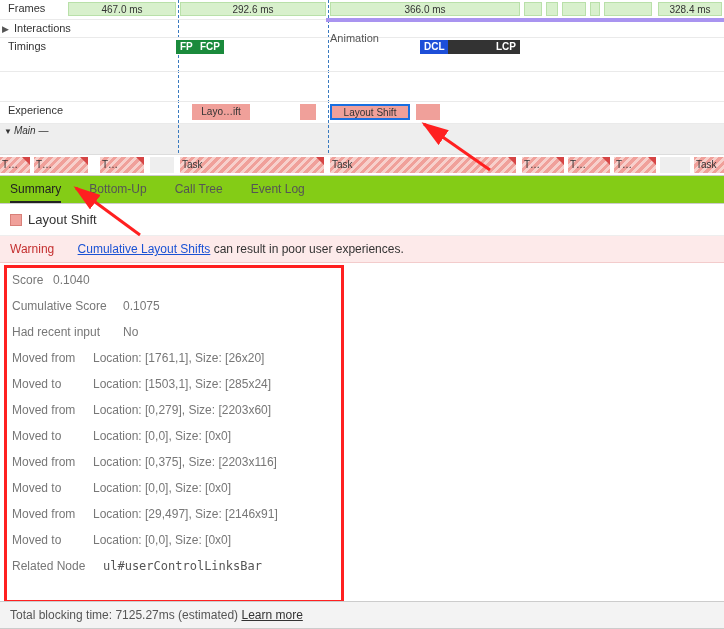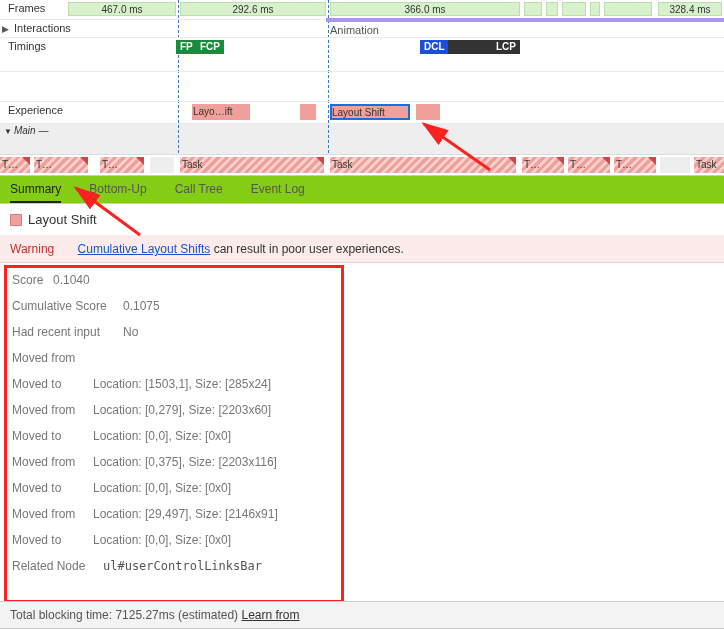--- a/index.html
+++ b/index.html
@@ -84,21 +84,21 @@
   .timing-dark { background: #333; }
 
   .exp-block {
     position: absolute;
     top: 2px;
     height: 16px;
     background: #f0a09a;
     border: 1px solid transparent;
     font-size: 10px;
     line-height: 14px;
-    text-align: left;
+    text-align: center;
     color: #333;
     overflow: hidden;
     white-space: nowrap;
   }
   .exp-block.sel {
     border: 2px solid #1a6fe0;
   }
 
   .main-header {
     height: 31px;
@@ -248,21 +248,21 @@
     <div class="frame-block" style="left:546px; width:12px;"></div>
     <div class="frame-block" style="left:562px; width:24px;"></div>
     <div class="frame-block" style="left:590px; width:10px;"></div>
     <div class="frame-block" style="left:604px; width:48px;"></div>
     <div class="frame-block" style="left:658px; width:64px;">328.4 ms</div>
   </div>
 
   <div class="track">
     <span class="expand-caret">▶</span>
     <span class="track-label" style="left:14px;">Interactions</span>
-    <span style="position:absolute; left:330px; top:4px; font-size:11px; color:#555;text-align:right;">Animation</span>
+    <span style="position:absolute; left:330px; top:12px; font-size:11px; color:#555;text-align:right;">Animation</span>
     <div class="purple-bar" style="left:326px; width:398px; top:-2px;"></div>
   </div>
 
   <div class="track" style="height:34px;">
     <span class="track-label">Timings</span>
     <div class="timing-badge timing-green" style="left:176px;">FP</div>
     <div class="timing-badge timing-green" style="left:196px;">FCP</div>
     <div class="timing-badge timing-blue" style="left:420px;">DCL</div>
     <div class="timing-badge timing-dark" style="left:448px;padding-left:48px;">LCP</div>
   </div>
@@ -325,20 +325,21 @@
     <span class="key">Cumulative Score</span>
     <span class="val">0.1075</span>
   </div>
   <div class="kv-row">
     <span class="key">Had recent input</span>
     <span class="val">No</span>
   </div>
 
   <div class="kv-row">
     <span class="key" style="min-width:80px;">Moved from</span>
+    <span class="val">Location: [1761,1], Size: [26x20]</span>
   </div>
   <div class="kv-row">
     <span class="key" style="min-width:80px;">Moved to</span>
     <span class="val">Location: [1503,1], Size: [285x24]</span>
   </div>
   <div class="kv-row">
     <span class="key" style="min-width:80px;">Moved from</span>
     <span class="val">Location: [0,279], Size: [2203x60]</span>
   </div>
   <div class="kv-row">
@@ -372,14 +373,14 @@
   <defs>
     <marker id="ah" markerWidth="10" markerHeight="10" refX="8" refY="3" orient="auto">
       <path d="M0,0 L0,6 L9,3 z" fill="#ff2020"></path>
     </marker>
   </defs>
   <line x1="490" y1="170" x2="424" y2="124" stroke="#ff2020" stroke-width="3" marker-end="url(#ah)"></line>
   <line x1="140" y1="235" x2="76" y2="188" stroke="#ff2020" stroke-width="3" marker-end="url(#ah)"></line>
 </svg>
 
 <div class="footer">
-  <span>Total blocking time: 7125.27ms (estimated) </span><a href="#">Learn from</a>
+  <span>Total blocking time: 7125.27ms (estimated) </span><a href="#">Learn more</a>
 </div>
 
 </body></html>

